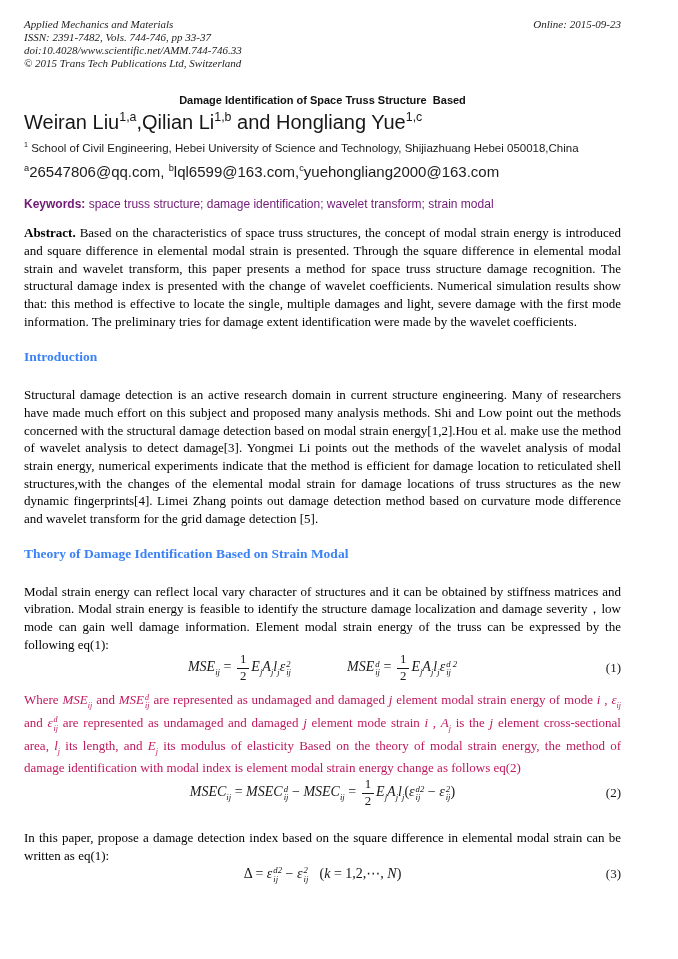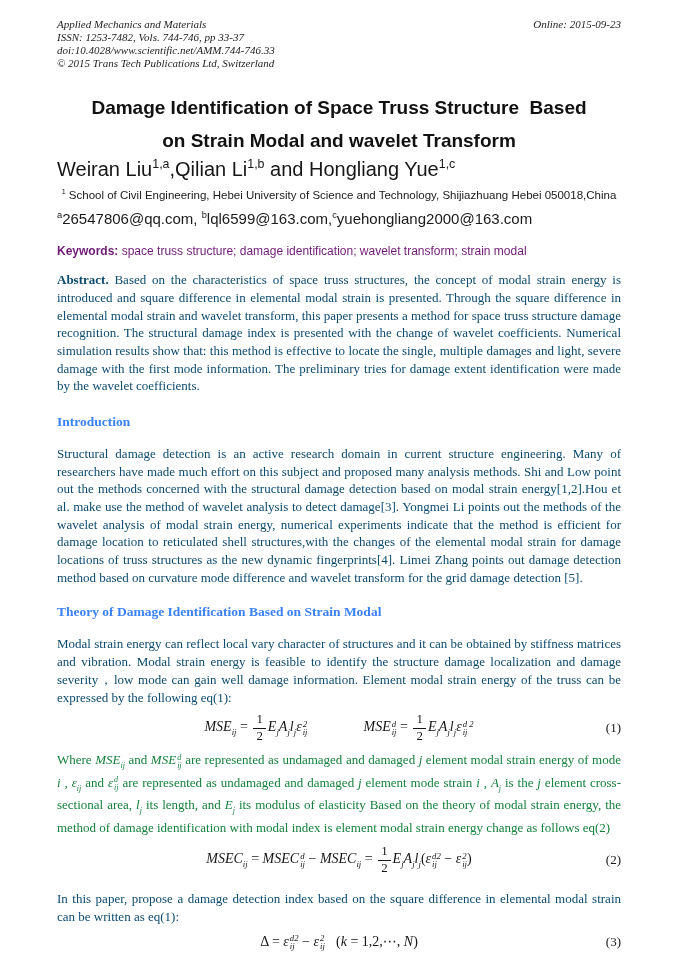--- a/index.html
+++ b/index.html
@@ -6,55 +6,54 @@
   html, body { background: #ffffff; }
   body {
     width: 678px; height: 959px;
     overflow: hidden;
     color: #161616;
     font-family: "Liberation Serif", serif;
   }
   .page {
     width: 678px; height: 959px;
     background: #ffffff;
-    padding: 18px 57px 0 57px;
+    padding: 18px 57px 0 24px;
   }
   
   .jheader {
     display: flex;
     justify-content: space-between;
     align-items: flex-start;
     font-family: "Liberation Serif", serif;
     font-style: italic;
     font-size: 11px;
     line-height: 1.18;
     color: #1d1d1d;
   }
   .jheader .hl div { white-space: nowrap; }
   .jheader .hr { white-space: nowrap; }
   
   .title {
     margin-top: 21px;
     text-align: center;
     font-family: "Liberation Sans", sans-serif;
     font-weight: bold;
-    font-size: 19px;
+    font-size: 11px;
     line-height: 1.75;
     color: #111;
   }
   .title span { white-space: pre-wrap; }
   .authors {
     font-family: "Liberation Sans", sans-serif;
     font-size: 20px;
     color: #161616;
   }
   .authors sup, .affil sup, .emails sup { font-size: 0.62em; }
   .affil {
     margin-top: 7px;
-    text-align: center;
     font-family: "Liberation Sans", sans-serif;
     font-size: 11.5px;
     line-height: 1.25;
     color: #1a1a1a;
   }
   .emails {
     margin-top: 8px;
     text-align: left;
     font-family: "Liberation Sans", sans-serif;
     font-size: 15px;
@@ -67,42 +66,41 @@
     font-size: 12px;
     color: #701a75;
   }
   .keywords .kw-label { font-weight: bold; }
   
   .para {
     margin-top: 13px;
     font-size: 13px;
     line-height: 1.36;
     text-align: justify;
-    color: #0c4a6e;
+    color: #000000;
   }
   .para .p-label { font-weight: bold; }
   .sec-heading {
     margin-top: 19px;
     font-size: 13.5px;
     font-weight: bold;
     color: #3b82f6;
   }
   .sec-heading.big-gap { margin-top: 18px; }
-  .para.tight { margin-top: 15px; }
+  .para.tight { margin-top: 21px; }
   .math-para {
     margin-top: 6px;
     font-size: 13px;
     line-height: 1.62;
     text-align: justify;
-    color: #15803d;
+    color: #be185d;
   }
   
   .equation {
     position: relative;
-    margin-top: 7px;
     margin-bottom: 4px;
     text-align: center;
     font-size: 14px;
     line-height: 1.3;
     color: #161616;
   }
   .eq-number {
     position: absolute;
     right: 0; top: 50%;
     transform: translateY(-50%);
@@ -136,28 +134,28 @@
   .spx { display: inline-block; }
 </style>
 </head>
 <body>
 
 <div class="page">
 
   <div class="jheader">
     <div class="hl">
       <div>Applied Mechanics and Materials</div>
-      <div>ISSN: 1253-7482, Vols. 744-746, pp 33-37</div>
+      <div>ISSN: 2391-7482, Vols. 744-746, pp 33-37</div>
       <div>doi:10.4028/www.scientific.net/AMM.744-746.33</div>
       <div>© 2015 Trans Tech Publications Ltd, Switzerland</div>
     </div>
     <div class="hr">Online: 2015-09-23</div>
   </div>
 
-  <h1 class="title"><span>Damage Identification of Space Truss Structure  Based</span><br><span>on Strain Modal and wavelet Transform</span></h1>
+  <h1 class="title"><span>Damage Identification of Space Truss Structure  Based</span><br></h1>
 
   <p class="authors"><span>Weiran Liu</span><sup>1,a</sup><span>,Qilian Li</span><sup>1,b</sup><span> and Hongliang Yue</span><sup>1,c</sup></p>
 
   <p class="affil"><sup>1</sup><span> School of Civil Engineering, Hebei University of Science and Technology, Shijiazhuang Hebei 050018,China</span></p>
 
   <p class="emails"><sup>a</sup><span>26547806@qq.com, </span><sup>b</sup><span>lql6599@163.com,</span><sup>c</sup><span>yuehongliang2000@163.com</span></p>
 
   <p class="keywords"><span class="kw-label">Keywords:</span><span> space truss structure; damage identification; wavelet transform; strain modal</span></p>
 
   <p class="para"><span class="p-label">Abstract.</span><span> Based on the characteristics of space truss structures, the concept of modal strain energy is introduced and square difference in elemental modal strain is presented. Through the square difference in elemental modal strain and wavelet transform, this paper presents a method for space truss structure damage recognition. The structural damage index is presented with the change of wavelet coefficients. Numerical simulation results show that: this method is effective to locate the single, multiple damages and light, severe damage with the first mode information. The preliminary tries for damage extent identification were made by the wavelet coefficients.</span></p>

